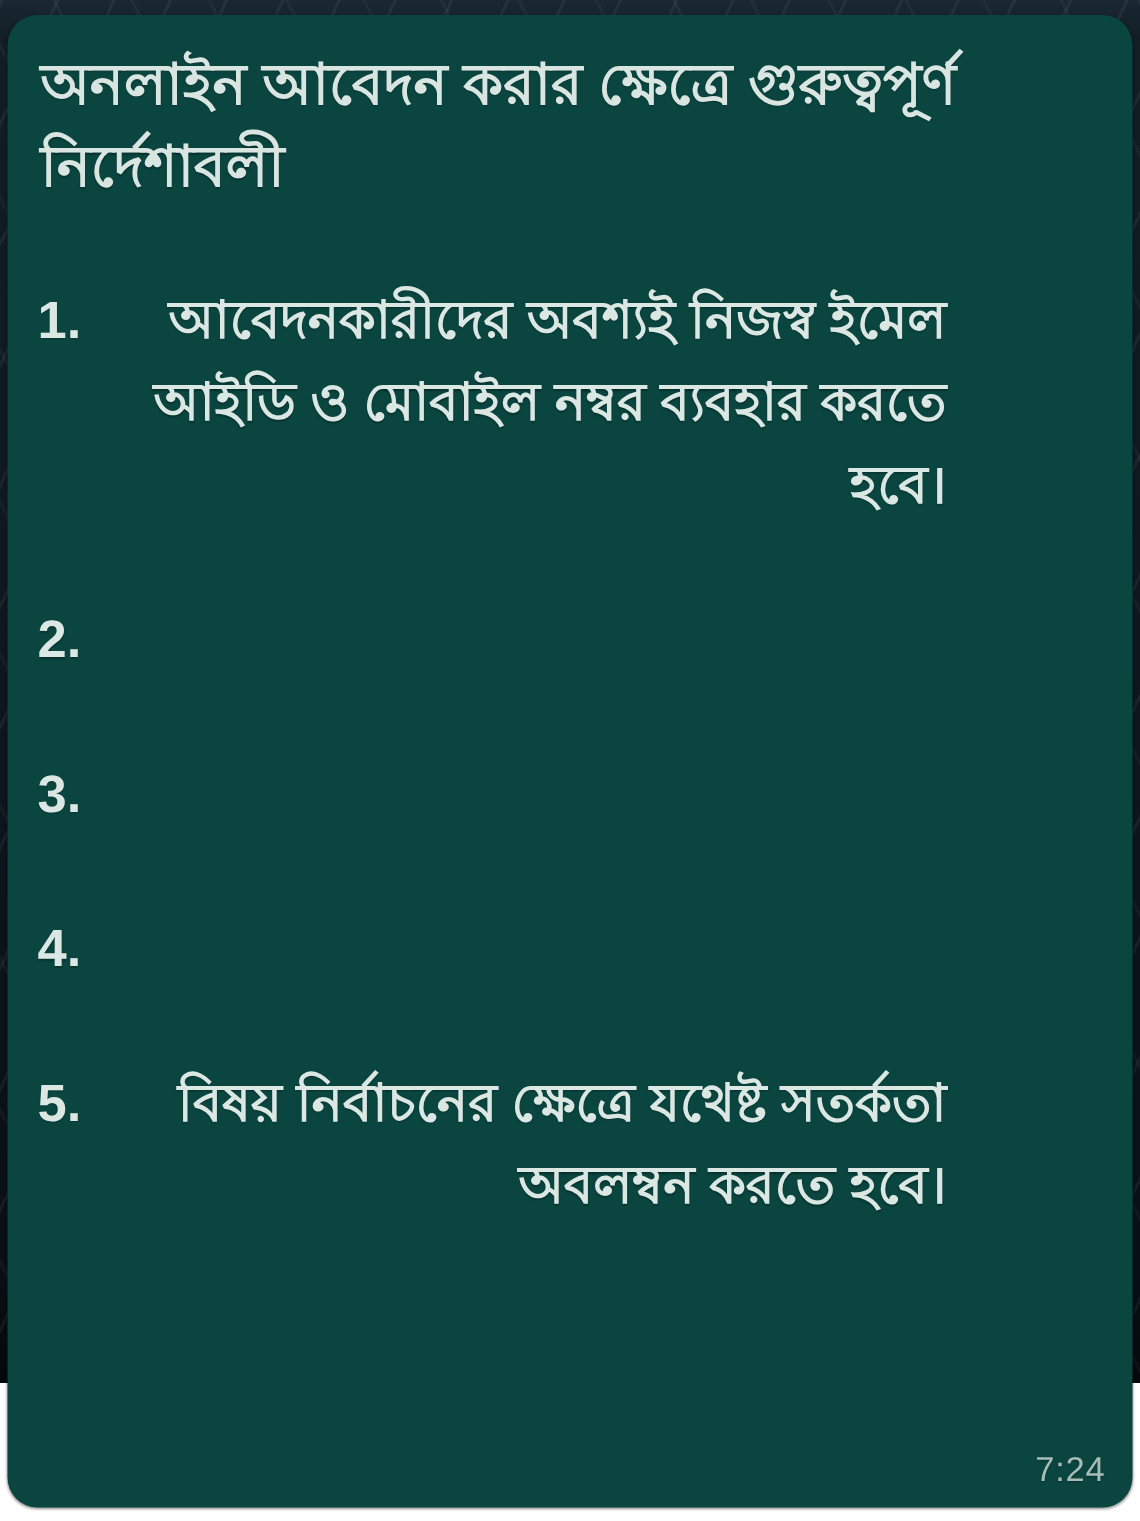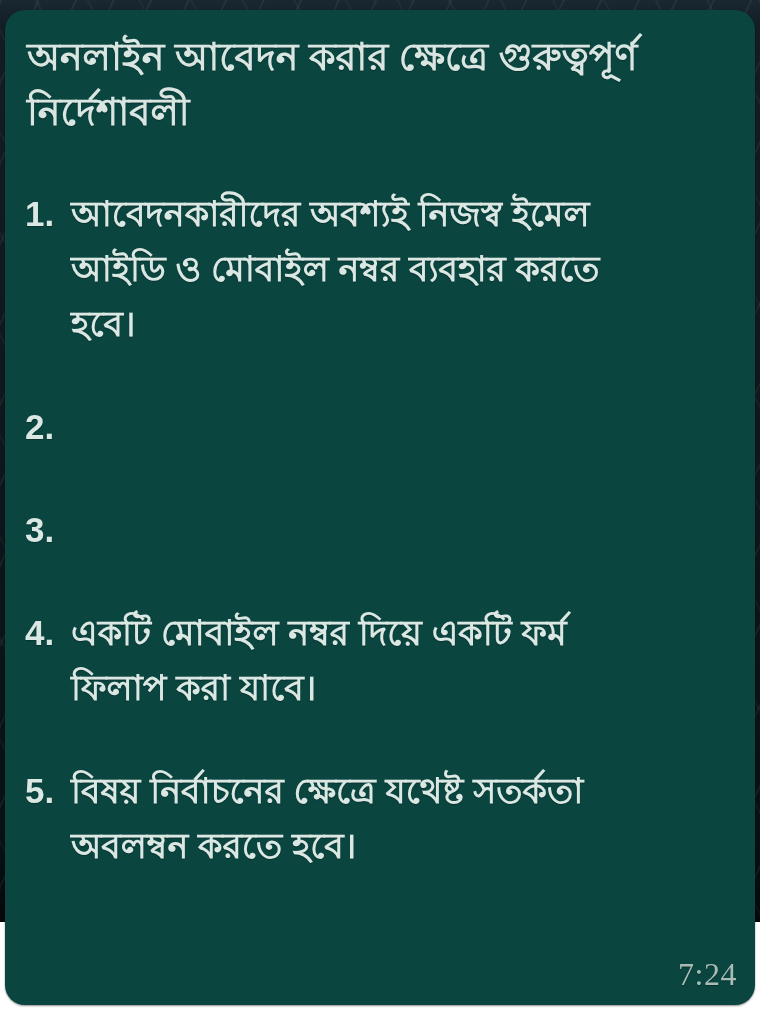--- a/index.html
+++ b/index.html
@@ -58,32 +58,32 @@
   }
 
   .item-number {
     flex: 0 0 46px;
     text-align: left;
   }
 
   .item-text {
     flex: 1 1 auto;
     max-width: 560px;
+    text-align: right;
   }
 
   .timestamp {
     position: absolute;
     right: 18px;
     bottom: 12px;
     color: #a7bcb5;
-    font-size: 32px;
+    font-size: 23px;
     font-weight: 500;
     letter-spacing: 0.5px;
     text-shadow: 0 1px 1px rgba(0,0,0,0.3);
-    font-family: Liberation Serif, serif;
   }
 </style>
 </head>
 <body>
 
 <div class="screen">
 
   <div class="image-bubble">
 
     <div class="title">অনলাইন আবেদন করার ক্ষেত্রে গুরুত্বপূর্ণ নির্দেশাবলী</div>
@@ -96,21 +96,20 @@
     <div class="item">
       <div class="item-number">2.</div>
     </div>
 
     <div class="item">
       <div class="item-number">3.</div>
     </div>
 
     <div class="item">
       <div class="item-number">4.</div>
-      <div class="item-text">একটি মোবাইল নম্বর দিয়ে একটি ফর্ম ফিলাপ করা যাবে।</div>
     </div>
 
     <div class="item">
       <div class="item-number">5.</div>
       <div class="item-text">বিষয় নির্বাচনের ক্ষেত্রে যথেষ্ট সতর্কতা অবলম্বন করতে হবে।</div>
     </div>
 
     <div class="timestamp">7:24</div>
 
   </div>

